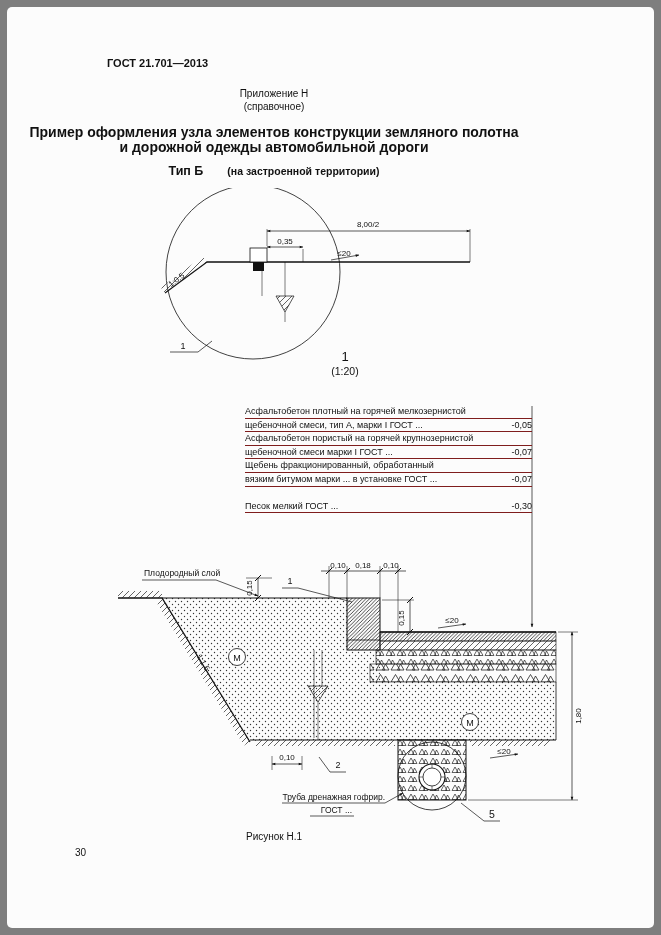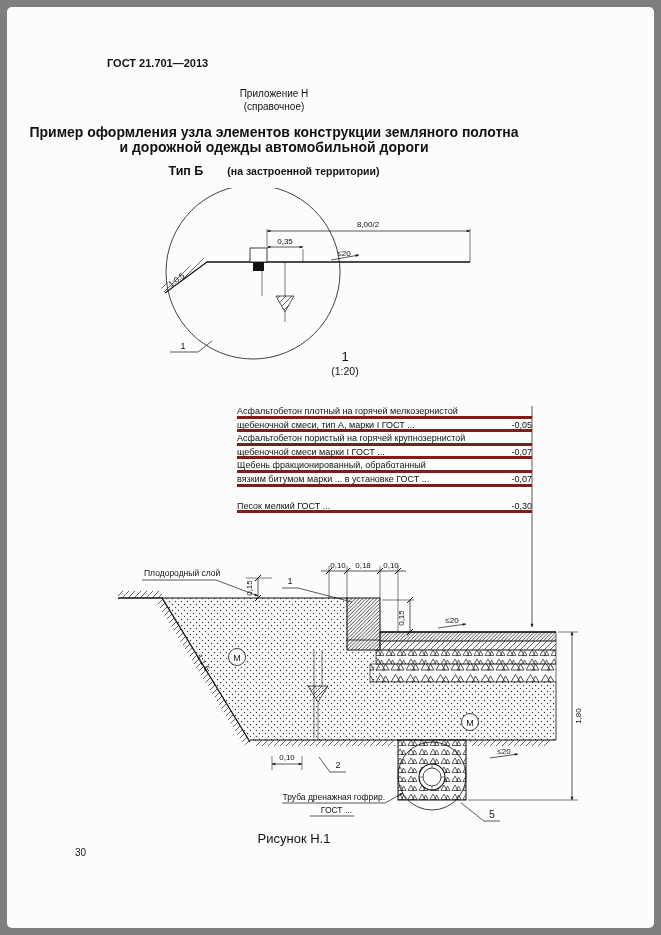--- a/index.html
+++ b/index.html
@@ -6,27 +6,27 @@
   body{width:661px;height:935px;position:relative;font-family:"Liberation Sans",sans-serif;color:#111;}
   .page{position:absolute;left:7px;top:7px;width:647px;height:921px;background:#fcfcfc;border-radius:5px;overflow:hidden;}
   .abs{position:absolute;}
   .center{left:0;width:534px;text-align:center;position:absolute;}
   .std{position:absolute;left:64px;top:50px;font-size:11px;font-weight:bold;padding-left:36px;}
   .appendix{top:80px;font-size:10px;line-height:13px;}
   .title{top:118px;font-size:14px;font-weight:bold;line-height:14.5px;}
   .typeline{top:157px;font-size:10.5px;}
   .typeb{font-weight:bold;font-size:12.5px;}
   .typenote{margin-left:4px;font-weight:bold;font-size:10.5px;padding-left:20px;}
-  .caption{top:824px;font-size:13px;margin-left:20px;}
+  .caption{top:824px;font-size:10px;}
   .pagenum{position:absolute;left:68px;top:840px;font-size:10px;}
 
   
   .layers{position:absolute;left:230px;top:398px;width:295px;font-size:9px;background:transparent;}
-  .lline{height:13.6px;line-height:13.2px;border-bottom:3px solid #7f1d1d;box-sizing:border-box;
-         display:flex;justify-content:space-between;white-space:nowrap;}
+  .lline{height:13.6px;line-height:13.2px;border-bottom:1px solid #7f1d1d;box-sizing:border-box;
+         display:flex;justify-content:space-between;white-space:nowrap;margin-left:8px;}
   .lval{padding-right:0;}
   .gap-row{margin-top:13px;}
 
   
   svg text{fill:#111;font-family:"Liberation Sans",sans-serif;}
   .t8{font-size:8px;}.t85{font-size:8.5px;}.t9{font-size:9px;}.t10{font-size:10.5px;}.t13{font-size:13px;}
   .st{stroke:#111;}
   .w08{stroke-width:0.8;}.w1{stroke-width:1.1;}.w13{stroke-width:1.3;}.w16{stroke-width:1.6;}
   .ext{stroke:#111;stroke-width:0.55;fill:none;}
   .dimln,.ldr,.dim,.dime{fill:none;stroke:#111;stroke-width:0.7;}

